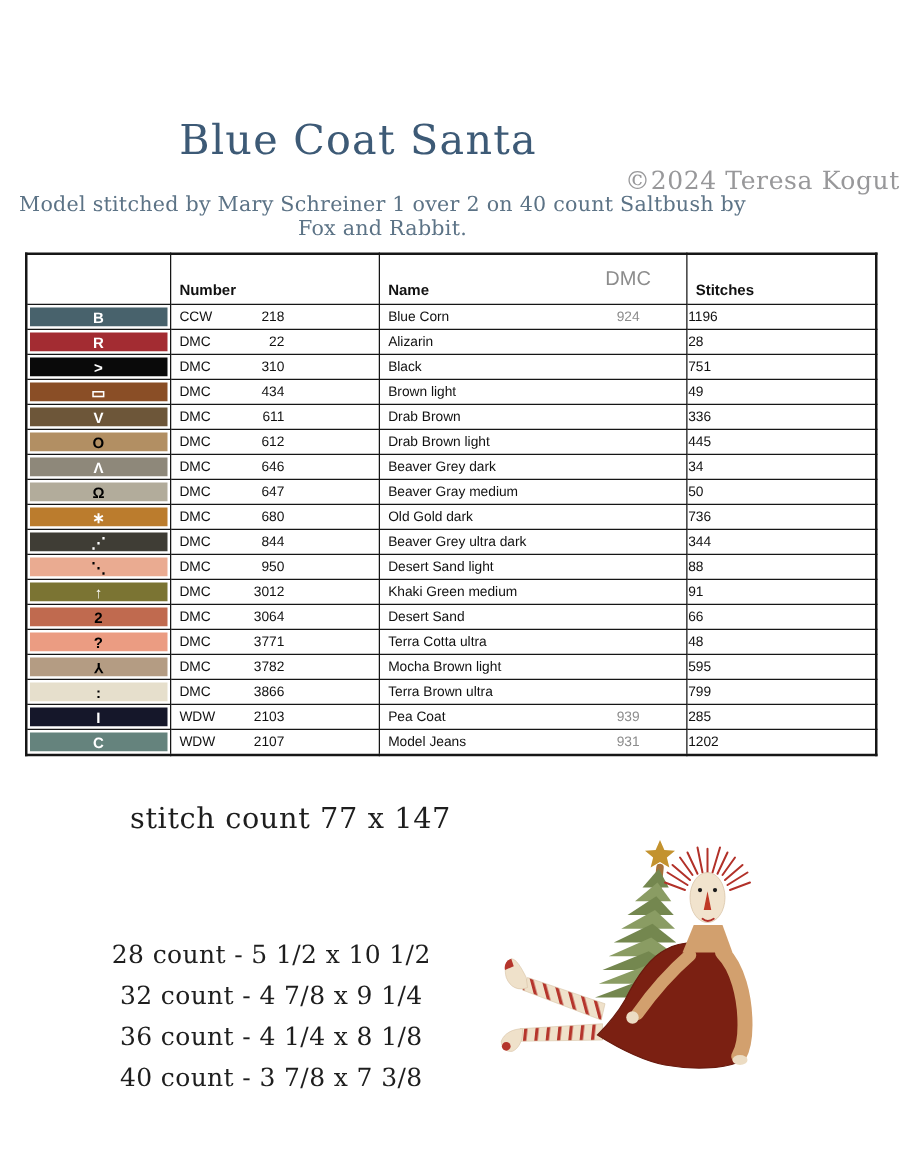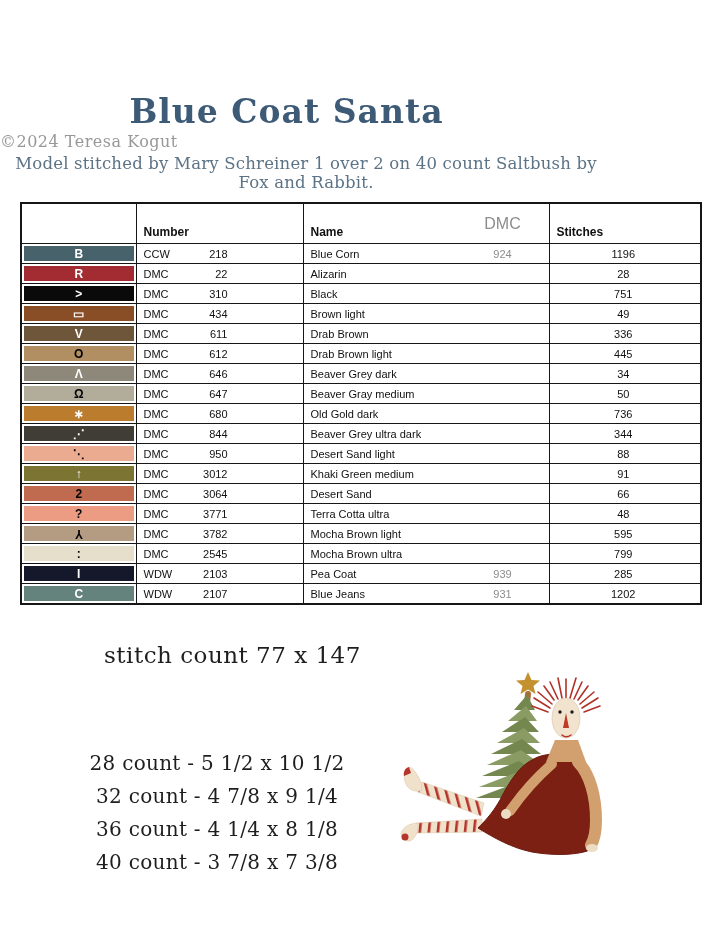--- a/index.html
+++ b/index.html
@@ -4,25 +4,25 @@
 <style>
   html,body { margin:0; padding:0; background:#ffffff; }
   #page {
     position:relative; width:720px; height:926px; background:#ffffff;
     font-family:"Liberation Sans", sans-serif; overflow:hidden;
   }
   
   .hand { font-family:"DejaVu Serif", serif; }
   #title {
     position:absolute; top:92px; left:0; width:573px; text-align:center;
-    font-size:33px; letter-spacing:1px; font-weight:700;
+    font-size:33px; letter-spacing:1px; font-weight:400;
   }
   #copyright {
-    position:absolute; top:132px; left:0; width:720px; text-align:left;
-    font-size:16px; letter-spacing:0.5px;
+    position:absolute; top:132px; left:0; width:720px; text-align:right;
+    font-size:20px; letter-spacing:0.5px;
   }
   #model-note {
     position:absolute; top:154px; left:0; width:612px; text-align:center;
     font-size:16.5px; letter-spacing:0.2px;
   }
   
   #floss-table {
     position:absolute; left:20px; top:202px; width:680px;
     border-collapse:collapse; table-layout:fixed;
     border:2px solid #161616;
@@ -48,21 +48,21 @@
   .brand { display:inline-block; width:46px; }
   .code  { display:inline-block; width:38px; text-align:right; }
   .name-cell { padding-left:7px; position:relative; }
   .dmc-head, .dmc-val {
     position:absolute; top:50%; transform:translateY(-50%);
     left:168px; width:62px; text-align:center;
     color:#8c8c8c; font-weight:normal;
   }
   .dmc-head { font-size:16px; }
   .dmc-val  { font-size:11px; }
-  .st-cell { text-align:center; padding-right:4px; }
+  .st-cell { text-align:left; padding-right:4px; }
   
   #stitch-count {
     position:absolute; left:104px; top:642px;
     font-size:23px; color:#1e1e1e; letter-spacing:0.5px;
   }
   #sizes {
     position:absolute; left:62px; top:706px; width:310px;
     text-align:center; font-size:20px; line-height:33px;
     color:#1e1e1e; letter-spacing:0.3px;margin-top:41px;
   }
@@ -322,24 +322,24 @@
       </td>
       <td class="st-cell">595</td>
     </tr>
         <tr>
       <td class="sym-cell">
         <div class="swatch" style="background: rgb(230, 223, 204);">
           <span class="sym" style="color: rgb(0, 0, 0);">:</span>
         </div>
       </td>
       <td class="num-cell">
-        <span class="brand">DMC</span><span class="code">2545</span>
-      </td>
-      <td class="name-cell">
-        <span>Mocha Brown ultra</span>
+        <span class="brand">DMC</span><span class="code">3866</span>
+      </td>
+      <td class="name-cell">
+        <span>Terra Brown ultra</span>
         <span class="dmc-val"></span>
       </td>
       <td class="st-cell">799</td>
     </tr>
         <tr>
       <td class="sym-cell">
         <div class="swatch" style="background: rgb(21, 23, 42);">
           <span class="sym" style="color: rgb(255, 255, 255);">I</span>
         </div>
       </td>
@@ -355,21 +355,21 @@
         <tr>
       <td class="sym-cell">
         <div class="swatch" style="background: rgb(101, 131, 125);">
           <span class="sym" style="color: rgb(255, 255, 255);">C</span>
         </div>
       </td>
       <td class="num-cell">
         <span class="brand">WDW</span><span class="code">2107</span>
       </td>
       <td class="name-cell">
-        <span>Blue Jeans</span>
+        <span>Model Jeans</span>
         <span class="dmc-val">931</span>
       </td>
       <td class="st-cell">1202</td>
     </tr>
       </tbody>
   </table>
 
   <div id="stitch-count" class="hand">stitch count 77 x 147</div>
 
   <div id="sizes" class="hand">

